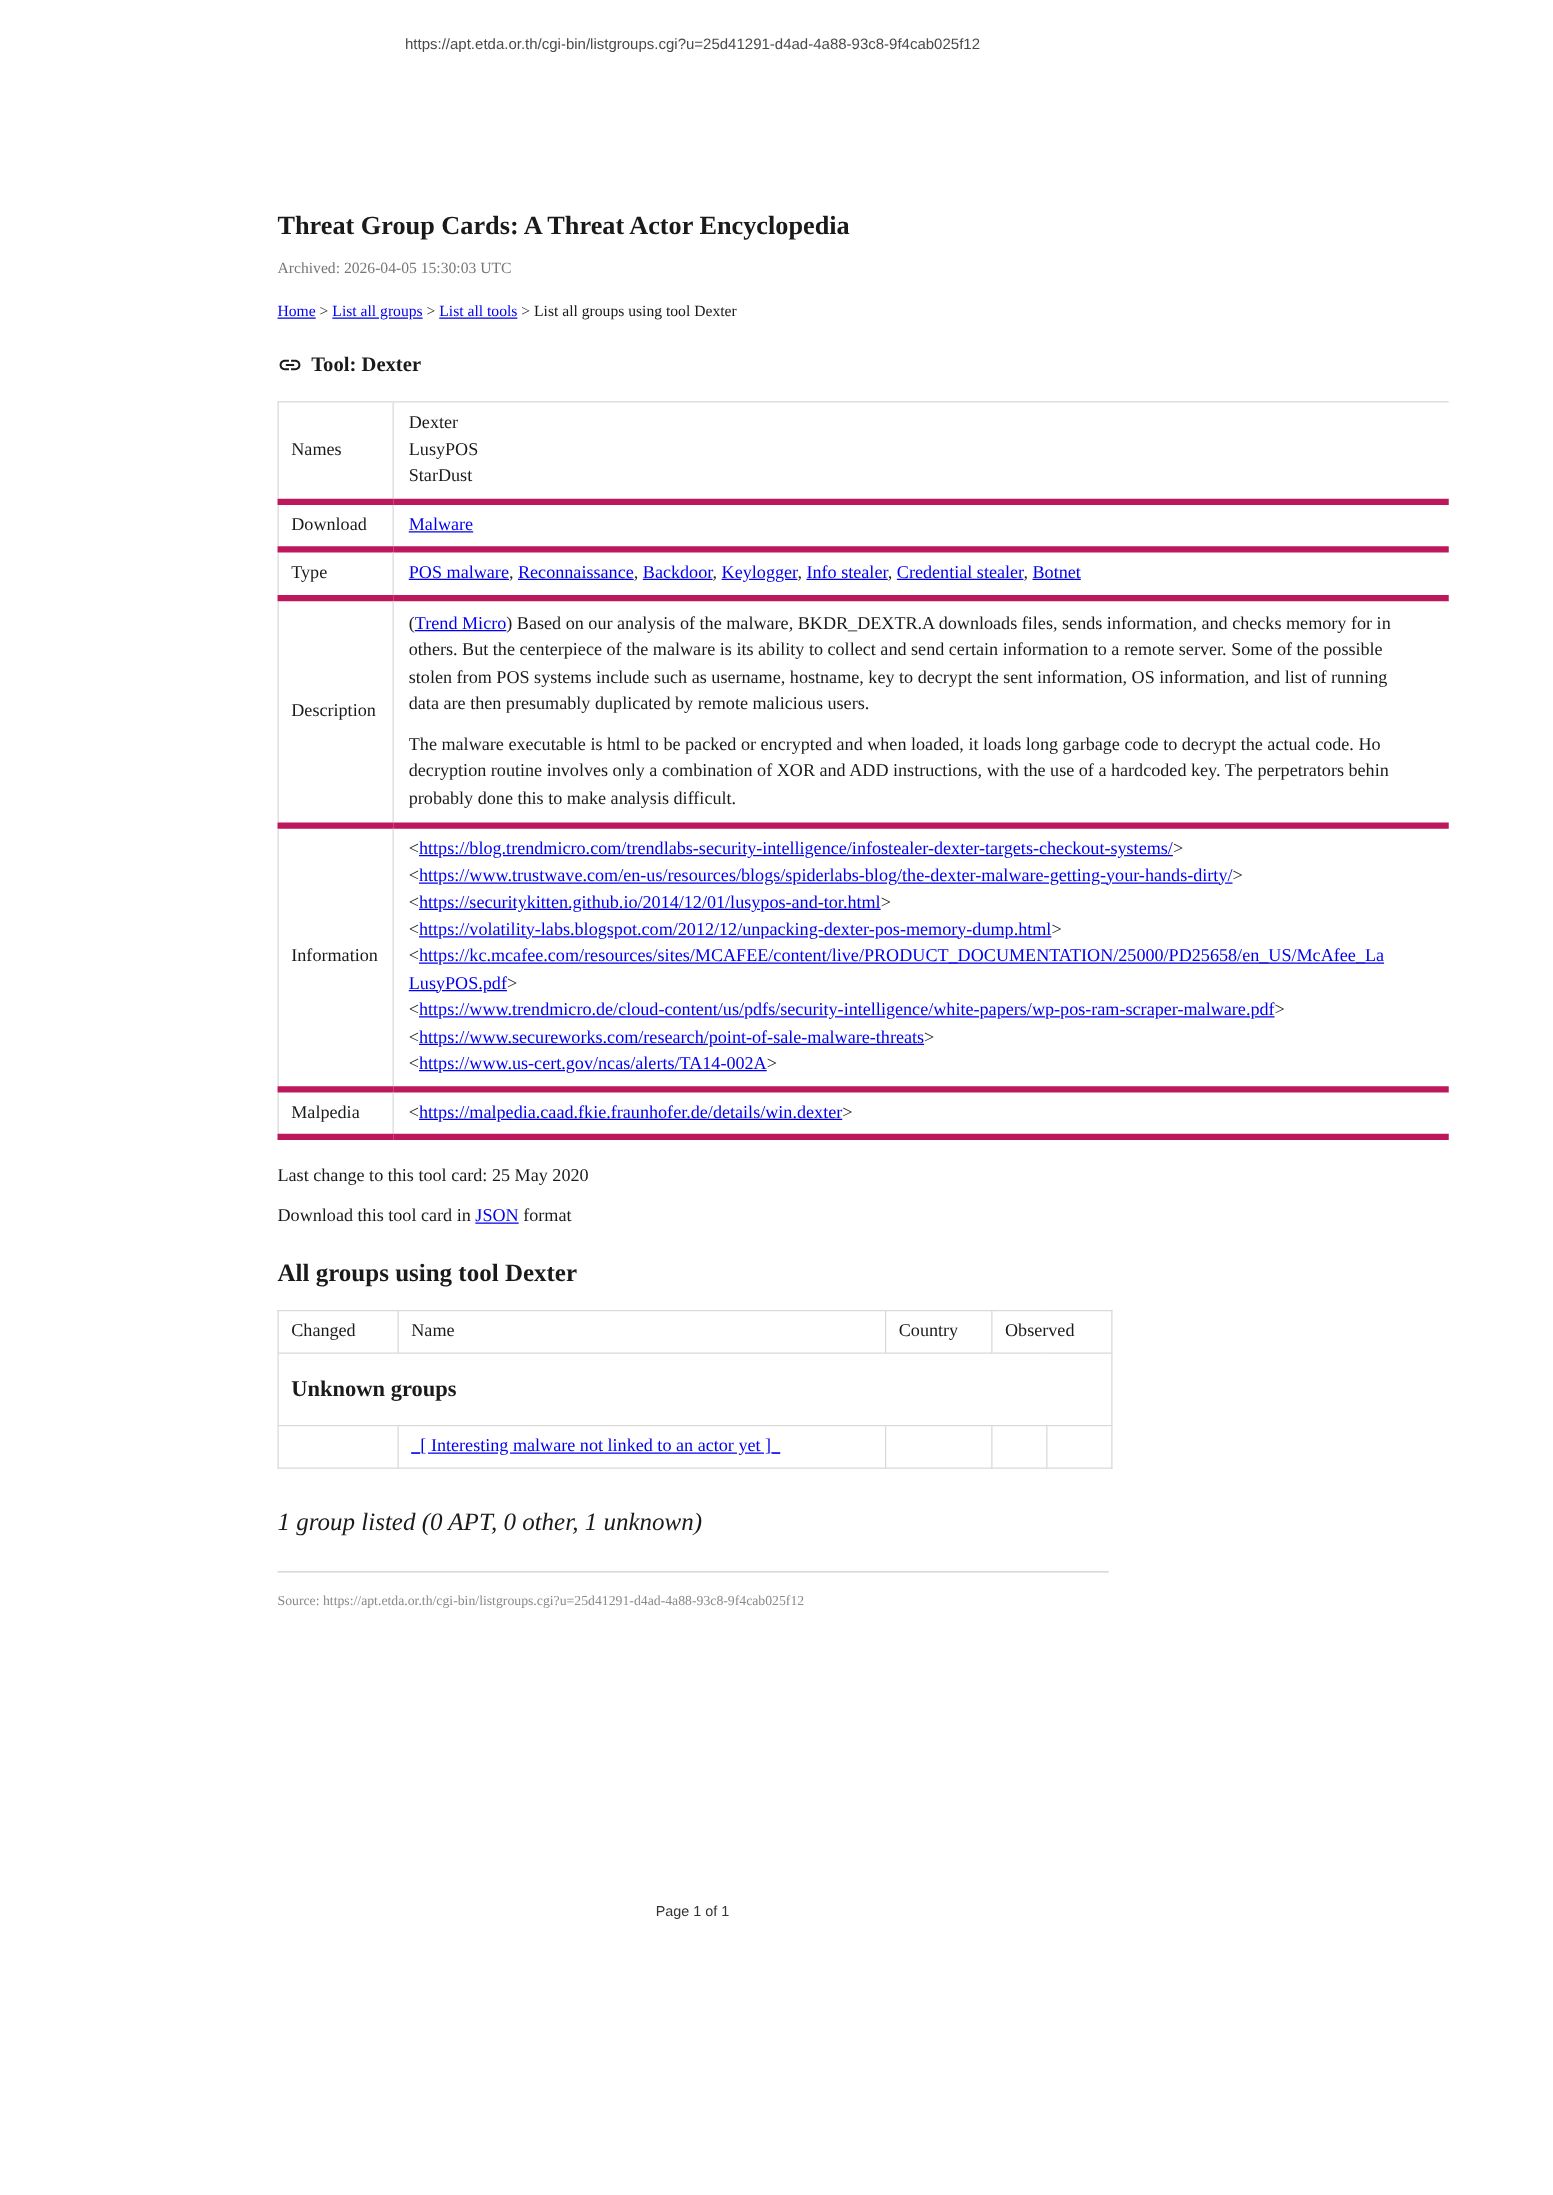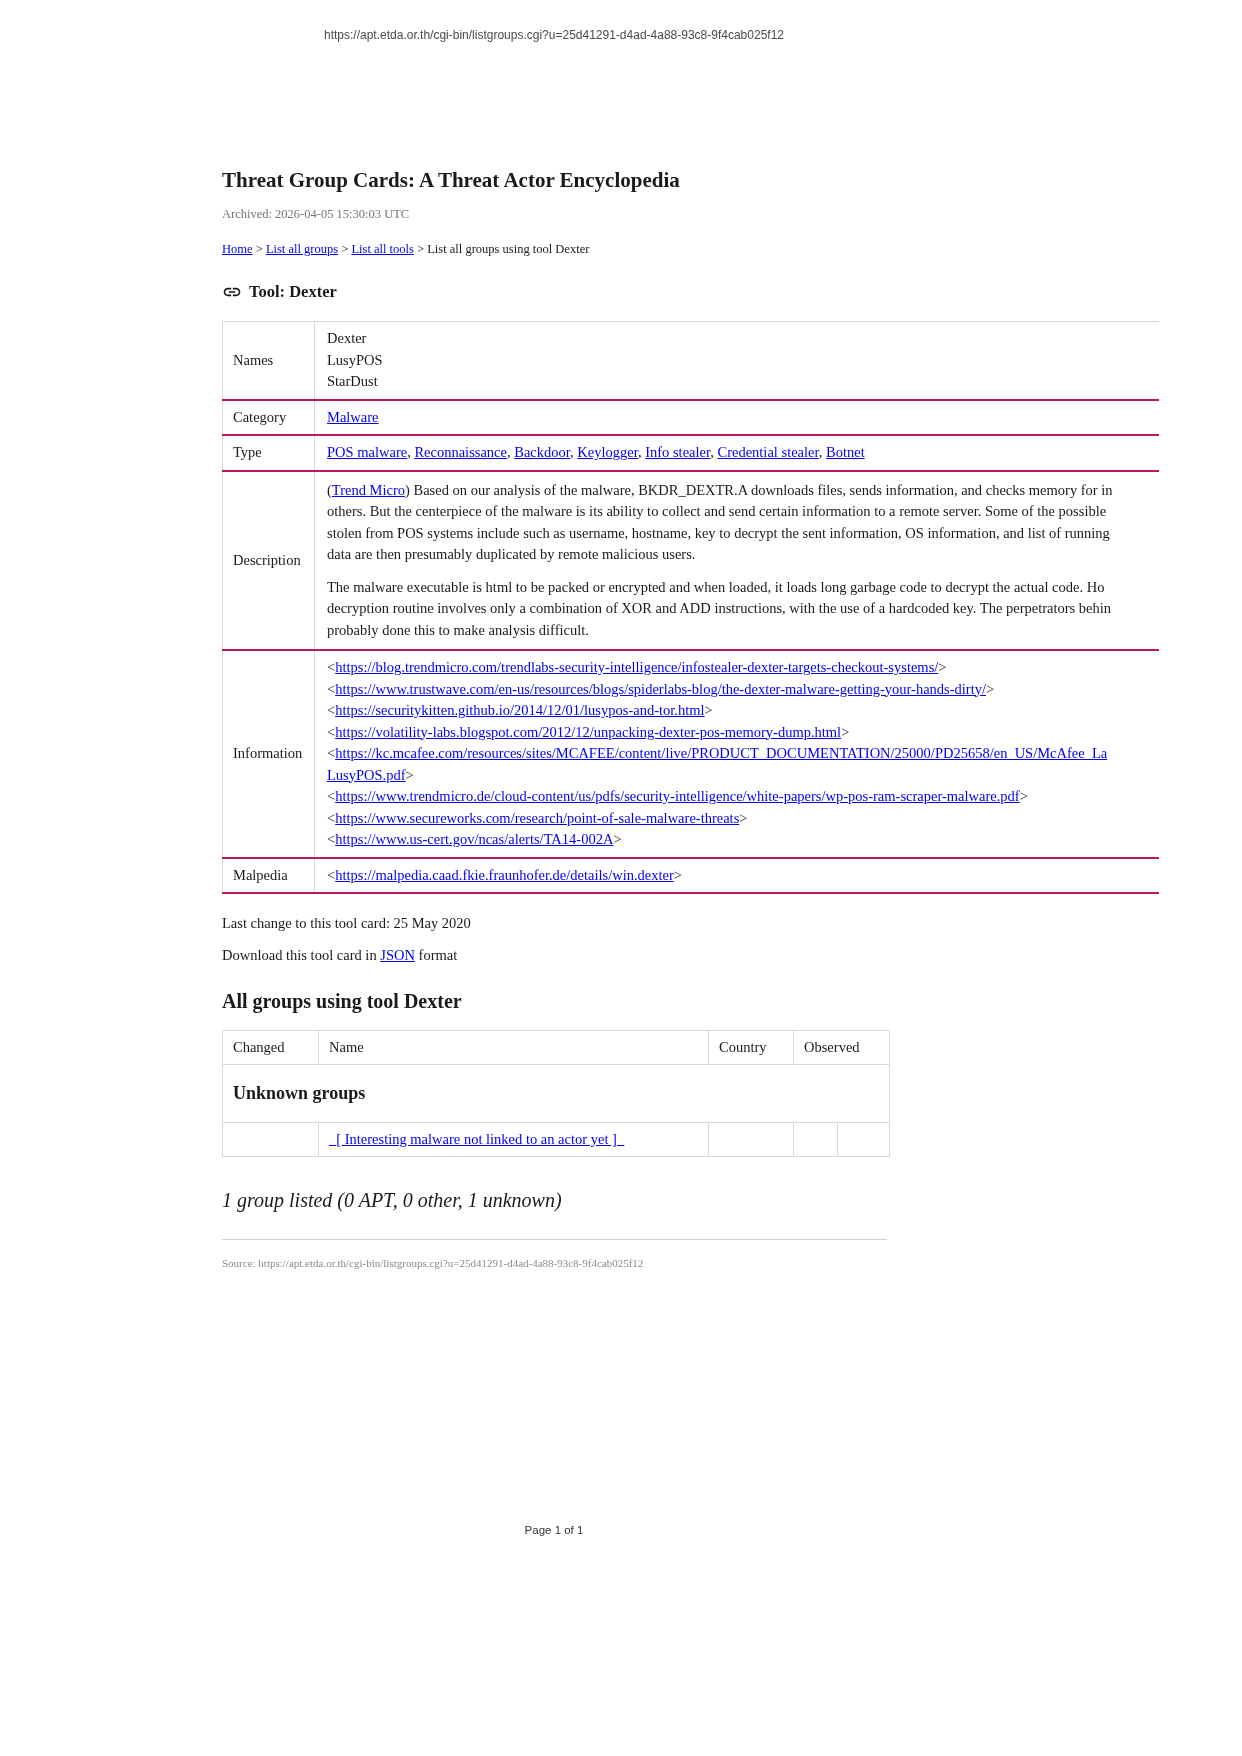--- a/index.html
+++ b/index.html
@@ -28,21 +28,21 @@
     display:flex; align-items:center; gap:7px;
     font-size:16.5px; font-weight:bold; margin:0 0 19px 0;
   }
   .tool-heading svg { display:block; }
 
   table.card {
     border-collapse:collapse; table-layout:fixed; width:936px;
     border-top:1px solid #d9d9d9; border-left:1px solid #d9d9d9;
     font-size:14.5px;
   }
-  table.card td { border-bottom:2px solid #be185d; vertical-align:middle; }
+  table.card td { border-bottom:5px solid #be185d; vertical-align:middle; }
   table.card td.lbl {
     border-right:1px solid #d9d9d9;
     padding:6px 4px 6px 10px;
   }
   table.card td.val { padding:6px 0 6px 12px; }
   table.card td.val-desc { padding:8px 0 8px 12px; }
   .line { line-height:21.5px; white-space:nowrap; }
   .para:not(:last-child) { margin-bottom:11px; }
 
   .last-change { margin-top:21px; font-size:14.5px; }
@@ -98,21 +98,21 @@
     <tbody>
         <tr>
       <td class="lbl">Names</td>
       <td class="val" id="names-cell">
             <div class="line"><span>Dexter</span></div>
             <div class="line"><span>LusyPOS</span></div>
             <div class="line"><span>StarDust</span></div>
           </td>
     </tr>
     <tr>
-      <td class="lbl">Category</td>
+      <td class="lbl">Download</td>
       <td class="val">
         <div class="line"><a class="lnk">Malware</a></div>
       </td>
     </tr>
     <tr>
       <td class="lbl">Type</td>
       <td class="val">
         <div class="line" id="type-links"><a class="lnk">POS malware</a><span>, </span><a class="lnk">Reconnaissance</a><span>, </span><a class="lnk">Backdoor</a><span>, </span><a class="lnk">Keylogger</a><span>, </span><a class="lnk">Info stealer</a><span>, </span><a class="lnk">Credential stealer</a><span>, </span><a class="lnk">Botnet</a></div>
       </td>
     </tr>

